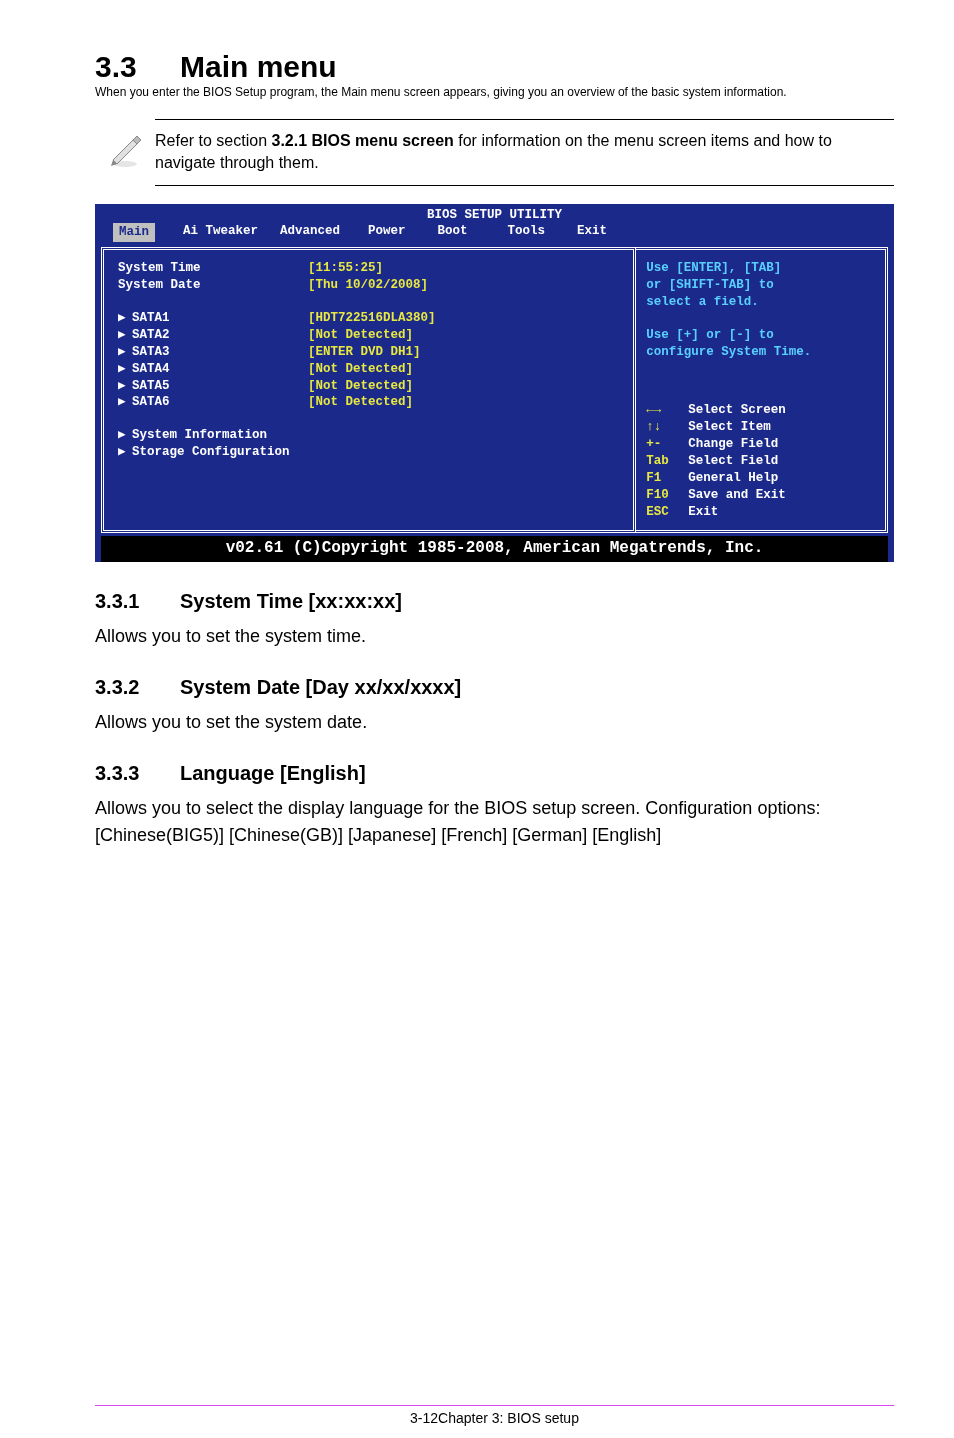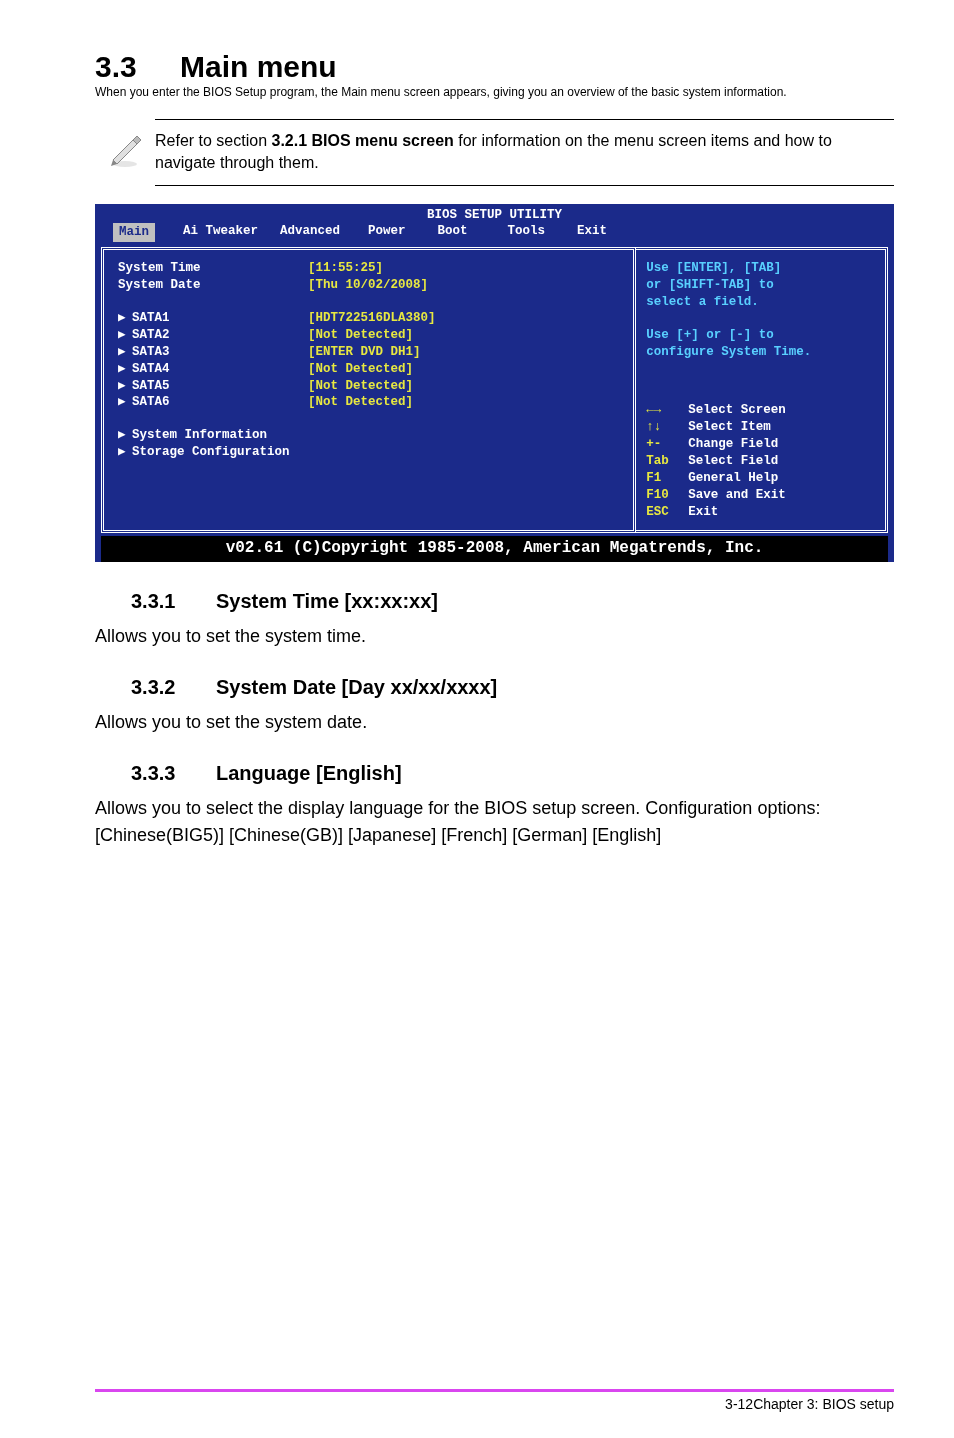--- a/index.html
+++ b/index.html
@@ -128,41 +128,40 @@
       font-family: "Courier New", monospace;
       font-size: 16px;
       font-weight: bold;
       margin: 0 6px 6px 6px;
     }
     .subsection {
       font-size: 20px;
       font-weight: bold;
       margin-top: 26px;
       margin-bottom: 10px;
-      margin-left: 36px;
     }
     .sub-number {
       display: inline-block;
       width: 85px;
     }
     .body-text {
       font-size: 18px;
       line-height: 1.5;
       margin-bottom: 6px;
     }
     .page-footer {
       position: absolute;
-      bottom: 26px;
+      bottom: 12px;
       left: 95px;
       right: 60px;
-      border-top: 3px solid #d946ef;
+      border-top: 1px solid #d946ef;
       padding-top: 4px;
       font-size: 14px;
       display: flex;
-      justify-content: flex-end;
+      justify-content: center;
     }
     .ye { color: #e8e840; }
     .bios-spacer {
       height: 16px;
     }
   </style>
 </head>
 <body>
 
 <h1 class="section-heading">

